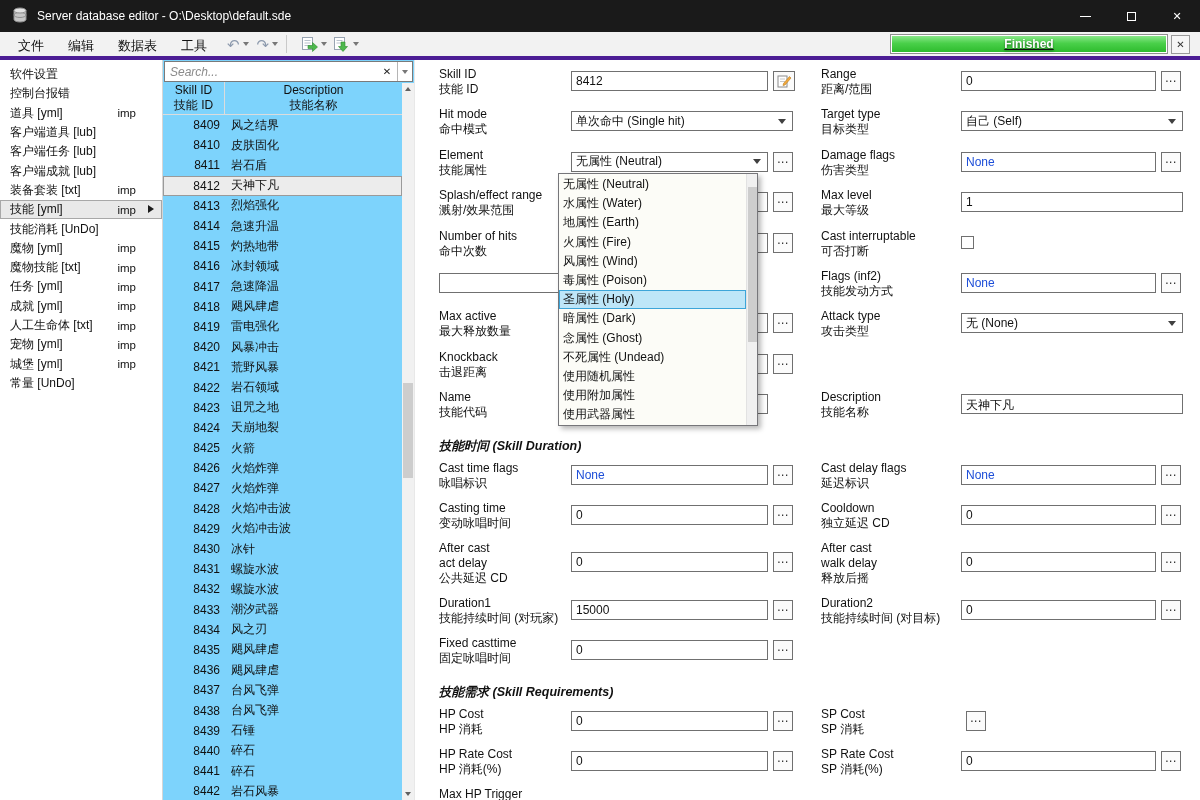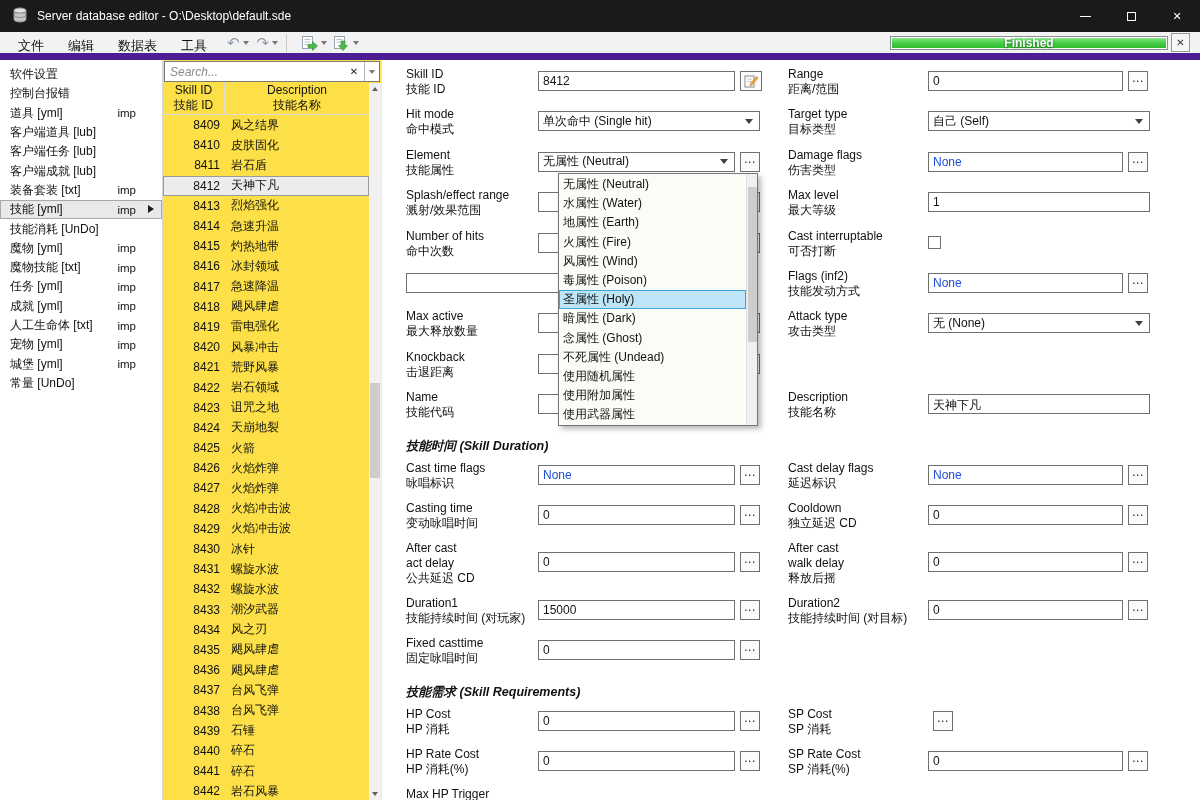--- a/index.html
+++ b/index.html
@@ -8,50 +8,50 @@
 
   
   .titlebar { height:32px; background:#1a1a1a; display:flex; align-items:center; padding-left:12px; color:#fff; }
   .title { margin-left:9px; font-size:12px; }
   .winbtns { margin-left:auto; display:flex; height:100%; }
   .winbtn { width:46px; height:100%; display:flex; align-items:center; justify-content:center; font-size:11px; color:#fff; }
   .min-glyph { width:11px; height:1px; background:#fff; display:block; }
   .max-glyph { width:9px; height:9px; border:1px solid #fff; display:block; }
 
   
-  .toolbar { height:28px; background:#f2f2f2; border-bottom:7px solid #4c1d95; display:flex; align-items:center; padding:0 10px 0 6px; }
+  .toolbar { height:28px; background:#f2f2f2; border-bottom:4px solid #4c1d95; display:flex; align-items:center; padding:0 10px 0 6px; }
   .menubar { display:flex; height:100%; }
   .menu-item { padding:0 12px; line-height:27px; font-size:13px; }
   .tbtn { margin-left:8px; font-size:15px; line-height:15px; color:#8d9aad; }
   .tarrow { width:0; height:0; border-left:3.5px solid transparent; border-right:3.5px solid transparent; border-top:4px solid #777; margin-left:3px; }
   .tsep { width:1px; height:18px; background:#c9c9c9; margin:0 8px; }
   .timg { margin-left:6px; display:flex; align-items:center; }
 
   .progress-area { margin-left:auto; display:flex; align-items:center; }
-  .progress-outer { width:278px; height:14px; border:1px solid #8f8f8f; background:#fff; padding:1px; }
+  .progress-outer { width:278px; height:20px; border:1px solid #8f8f8f; background:#fff; padding:1px;text-decoration:underline; }
   .progress-fill { width:100%; height:100%; display:flex; align-items:center; justify-content:center;
       color:#fff; font-weight:bold; font-size:12px; text-shadow:0 1px 2px rgba(0,0,0,.55);
       background:linear-gradient(to bottom,#8ae78a 0%,#4ad04a 45%,#2ebc2e 100%); }
   .progress-close { width:19px; height:19px; border:1px solid #9a9a9a; background:#f6f6f6; margin-left:3px;
       display:flex; align-items:center; justify-content:center; font-size:10px; color:#333; }
 
   
   .content { display:flex; height:740px; }
 
   
   .sidebar { width:162px; padding-top:5px; background:#fff; }
   .sb-item { height:19.3px; display:flex; align-items:center; padding:0 26px 0 10px; font-size:12px; position:relative; white-space:nowrap; }
   .sb-tag { margin-left:auto; font-size:11.5px; }
   .sb-item.sel { background:#e9e9e9; box-shadow:inset 0 0 0 1px #a8a8a8; }
   .sb-tri { position:absolute; right:8px; top:5px; width:0; height:0;
       border-top:4.5px solid transparent; border-bottom:4.5px solid transparent; border-left:6px solid #1c1c1c; }
 
   
-  .listpanel { width:220px; position:relative; border-left:1px solid #d6d6d6; border-right:1px solid #e8e8e8;
-      display:flex; flex-direction:column; background:#fde047; }
+  .listpanel { width:253px; position:relative; border-left:1px solid #d6d6d6; border-right:1px solid #e8e8e8;
+      display:flex; flex-direction:column; background:#7dd3fc; }
   .searchbox { height:21px; margin:1px 1px 0 1px; border:1px solid #7a7a7a; background:#fff; display:flex; align-items:center; }
   .search-input { flex:1; min-width:0; border:none; outline:none; background:transparent; height:100%;
       font-family:inherit; font-size:12px; font-style:italic; color:#555; padding-left:5px; }
   .search-input::placeholder { color:#8a8a8a; font-style:italic; }
   .search-clear { width:20px; text-align:center; font-size:10px; color:#222; }
   .search-dd { width:15px; height:100%; border-left:1px solid #b5b5b5; display:flex; align-items:center; justify-content:center; }
   .search-dd .tarrow { margin-left:0; }
   .listheader { height:33px; display:flex; border-bottom:1px solid #dcdcdc; padding-right:12px; }
   .lh-col { display:flex; flex-direction:column; align-items:center; justify-content:center; }
   .lh-col.c1 { width:62px; border-right:1px solid #dcdcdc; }

